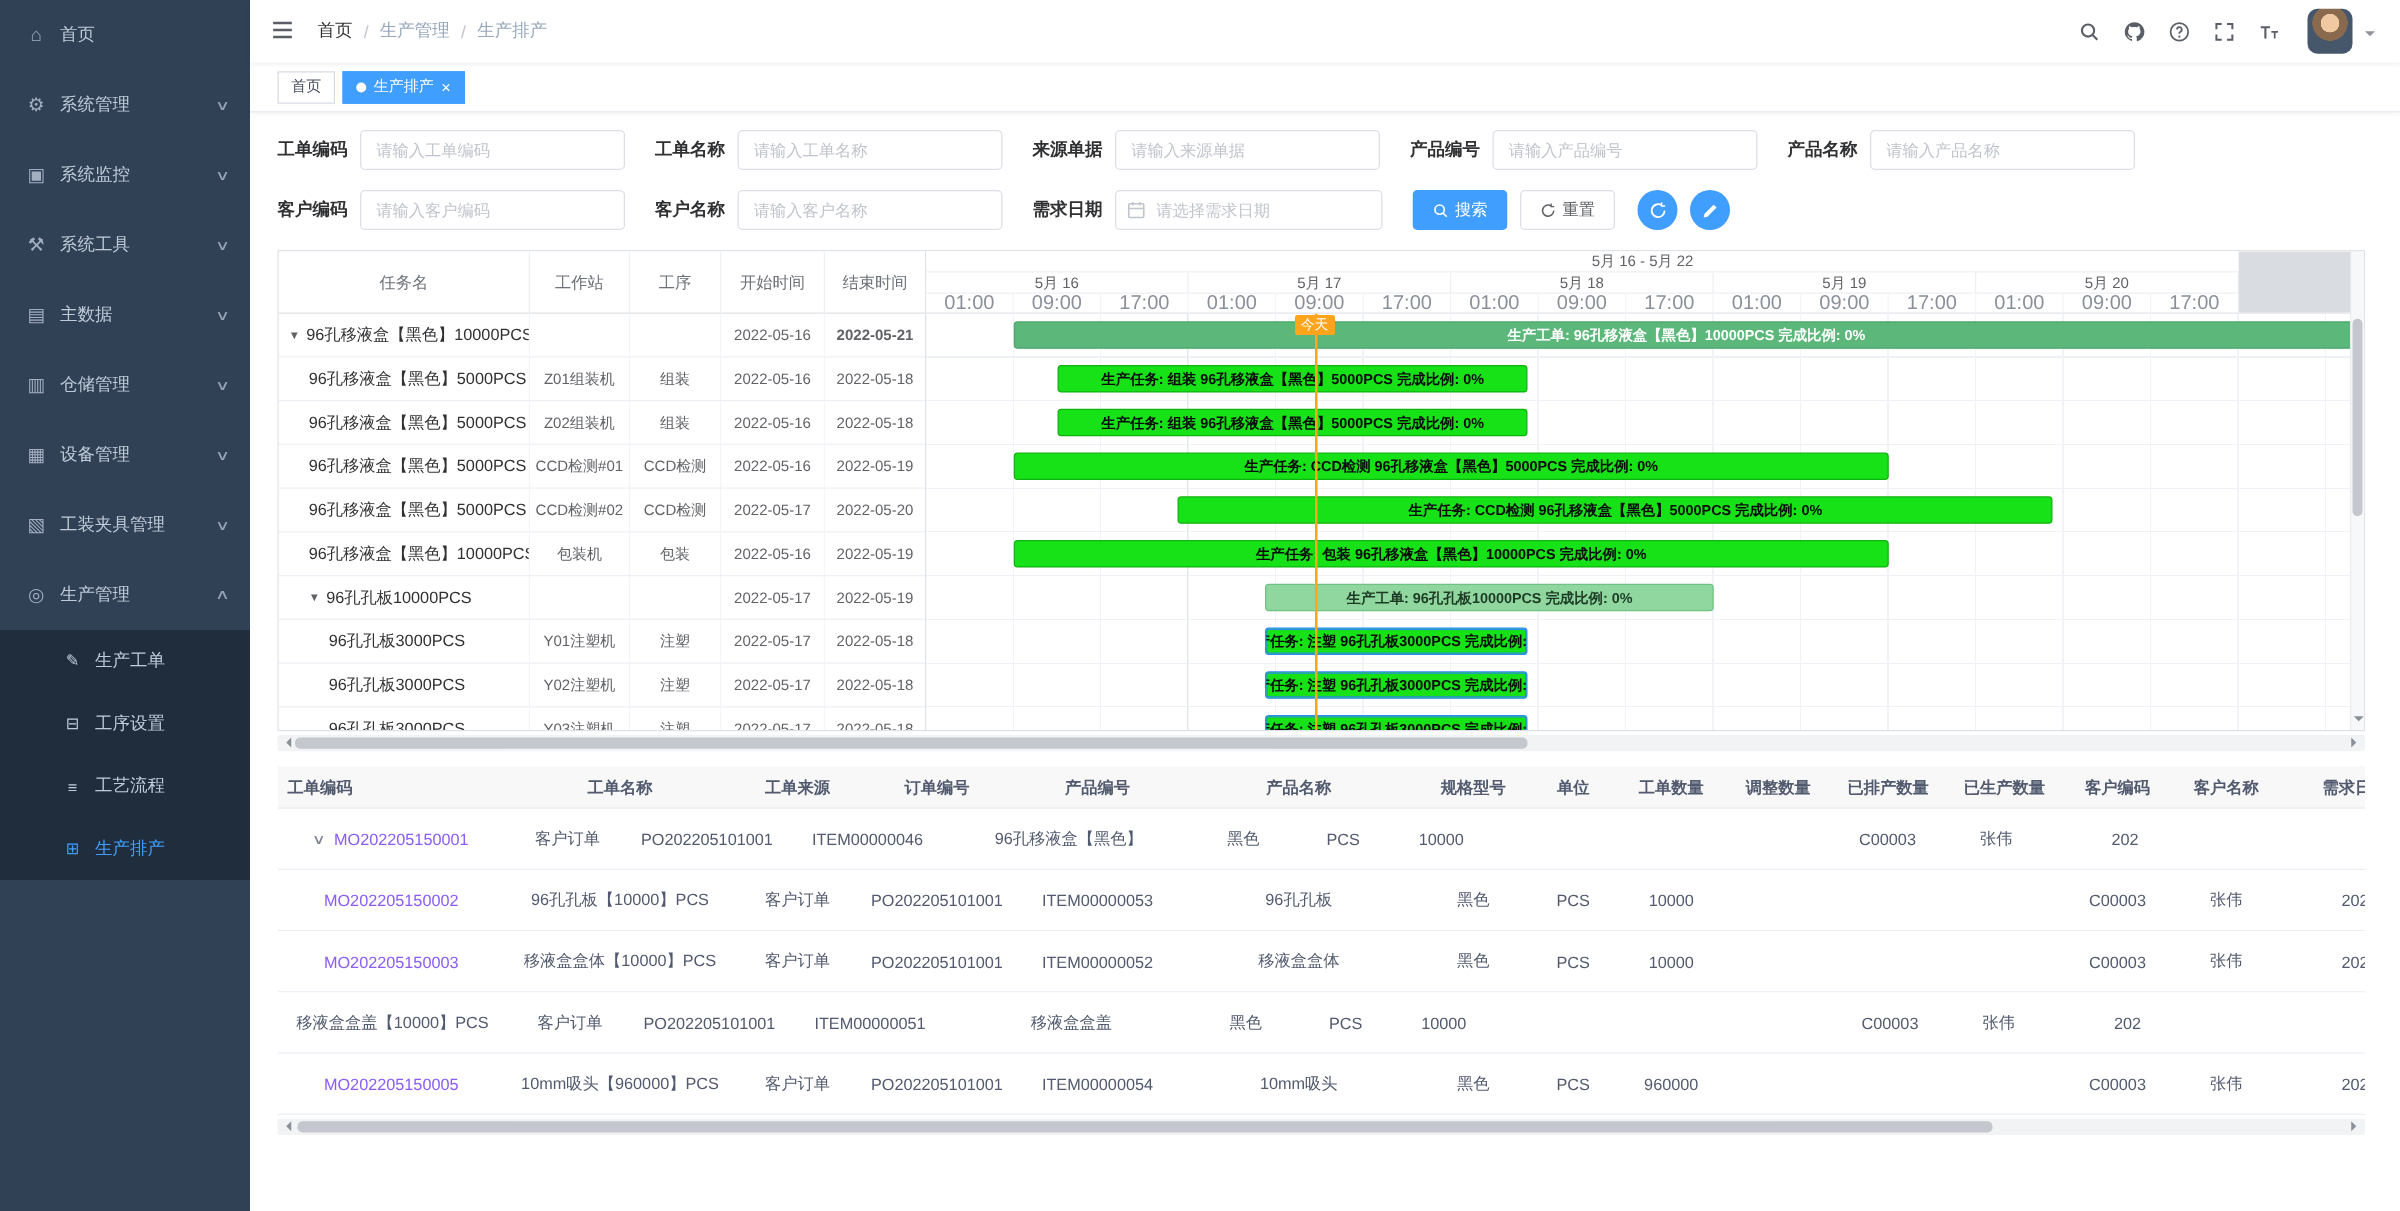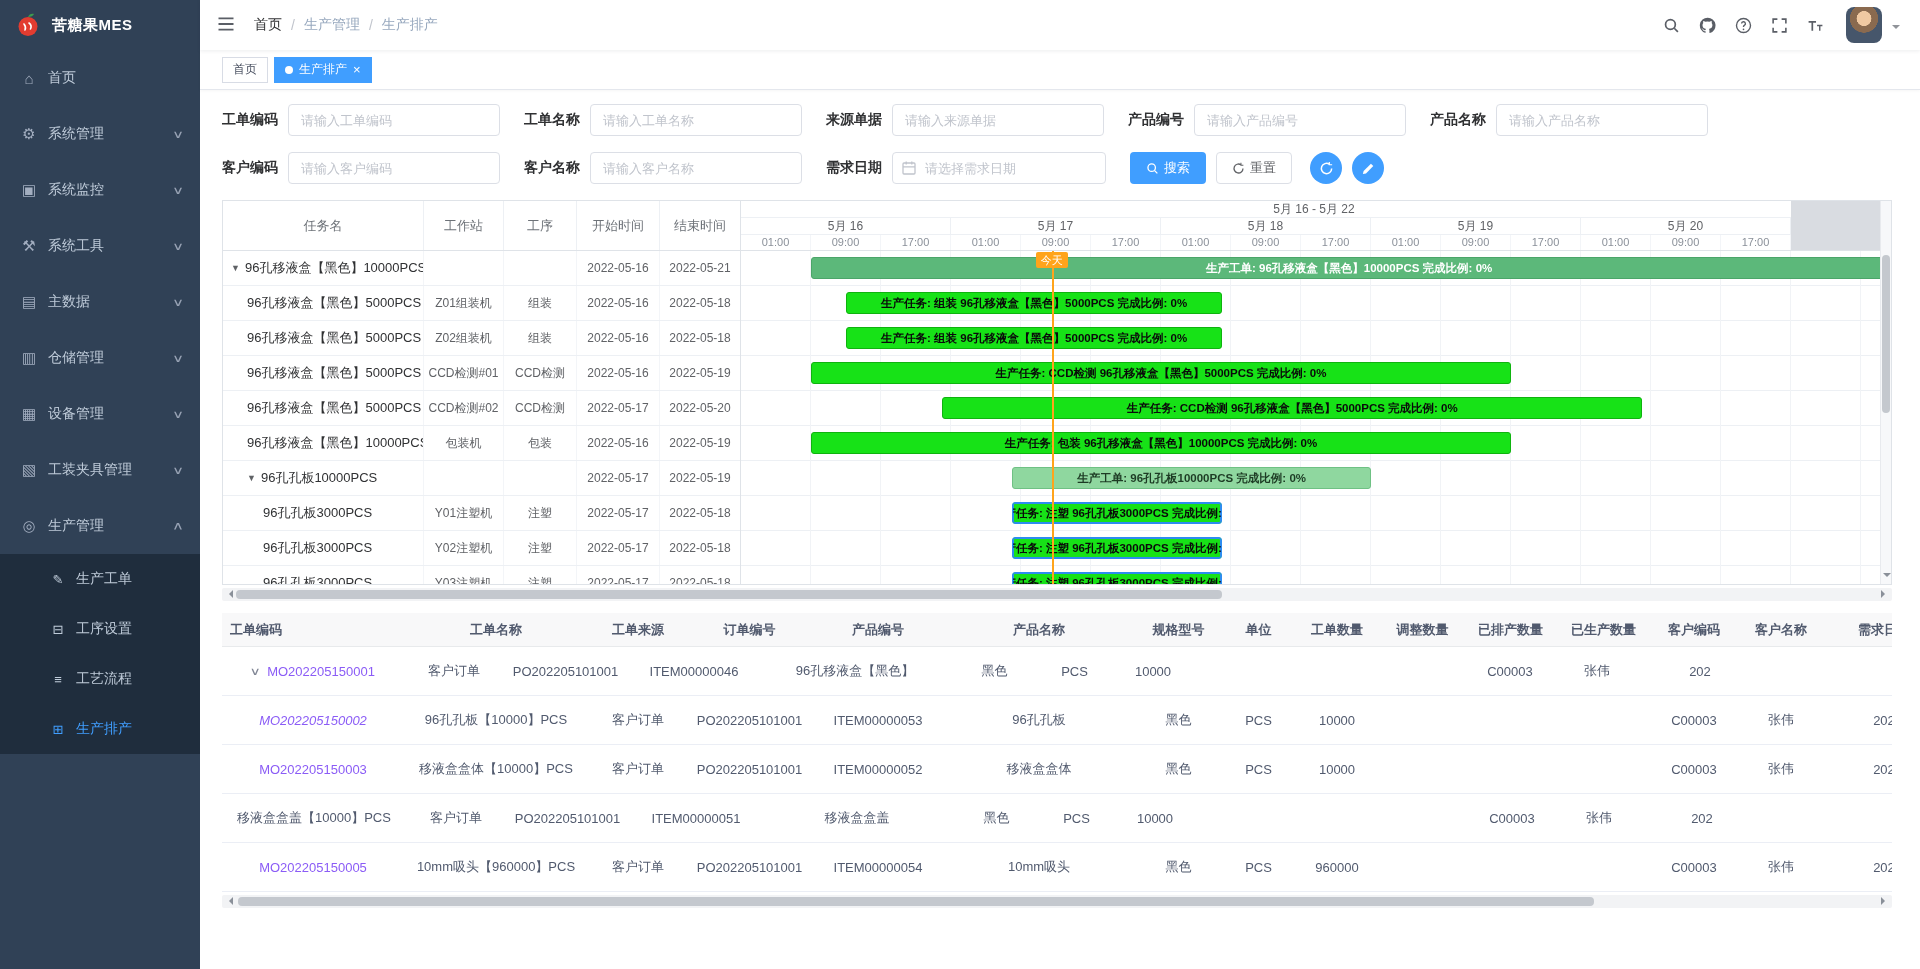--- a/index.html
+++ b/index.html
@@ -86,21 +86,21 @@
     border-right:1px solid #f3f5f8;overflow:hidden;white-space:nowrap;flex:none}
   .gl-cell.name{justify-content:flex-start;font-size:13px;color:#303133}
   .gl-arrow{font-size:9px;color:#606266;margin-right:5px;flex:none;cursor:pointer}
 
   .g-right{flex:1;position:relative;overflow:hidden}
   .gr-head{height:50px;width:1146px;border-bottom:1px solid #dfe3e8;position:relative;background:#fff}
   .gr-week{height:17px;line-height:17px;width:1146px;text-align:center;font-size:12px;color:#606266;border-bottom:1px solid #edf0f4}
   .gr-days{height:17px;display:flex;border-bottom:1px solid #edf0f4;width:1146px}
   .gr-day{width:210px;flex:none;text-align:center;line-height:16px;font-size:12px;color:#606266;border-right:1px solid #edf0f4}
   .gr-hours{height:15px;display:flex;width:1146px}
-  .gr-hour{width:70px;flex:none;text-align:center;line-height:15px;font-size:11px;color:#8a9099;border-right:1px solid #f3f5f8}
+  .gr-hour{width:70px;flex:none;text-align:center;line-height:15px;font-size:16px;color:#8a9099;border-right:1px solid #f3f5f8}
   .gr-filler{position:absolute;top:0;right:0;width:96px;height:49px;background:#d9dce1}
   .gr-body{position:relative;height:333px;width:1146px;
     background-image:
       repeating-linear-gradient(to right,transparent 0 69px,#f1f3f6 69px 70px),
       repeating-linear-gradient(to right,transparent 0 209px,#e4e8ec 209px 210px),
       repeating-linear-gradient(to bottom,transparent 0 34px,#edf0f4 34px 35px)}
   .g-bar{position:absolute;height:22px;border-radius:3px;display:flex;align-items:center;justify-content:center;
     font-size:11.5px;font-weight:700;white-space:nowrap;overflow:hidden;cursor:pointer;padding:0 4px;z-index:2}
   .g-bar.order{background:#5cb87a;border:1px solid #4ba569;color:#fff}
   .g-bar.order.light{background:#8fd79f;border-color:#6fc184;color:#1d3b24}
@@ -132,30 +132,20 @@
   .t-cell{flex:none;display:flex;align-items:center;justify-content:center;font-size:13px;color:#515a6e;
     overflow:hidden;white-space:nowrap;padding:0 4px}
   .t-link{color:#8b5cf6;cursor:pointer}
   .t-expand{color:#808695;font-size:11px;margin-right:8px;cursor:pointer;transform:scaleX(1.4)}
 </style>
 </head>
 <body>
 
 <div class="app">
   <aside class="sidebar">
-    <div class="logo">
-      <span class="logo-icon">
-        <svg viewBox="0 0 28 28">
-            <circle cx="14" cy="15.5" r="9.5" fill="#e23c30"></circle>
-          <path d="M14 6c1-3 4-4 6-3-1 2-3 3-6 3z" fill="#3d9b4f"></path>
-          <path d="M10 13c1.5 2 2 4 1 6M15 12c2 1.5 2.5 4 1.5 6" stroke="#fff" stroke-width="1.6" fill="none" stroke-linecap="round"></path>
-          </svg>
-      </span>
-      <span class="logo-title">苦糖果MES</span>
-    </div>
     <nav class="menu">
         <div class="menu-item">
           <span class="mi-icon">⌂</span>
           <span class="mi-label">首页</span>
         </div>
         <div class="menu-item">
           <span class="mi-icon">⚙</span>
           <span class="mi-label">系统管理</span>
           <span class="mi-caret">∨</span>
         </div>
@@ -371,21 +361,21 @@
             </div>
           <div class="gl-body">
               <div class="gl-row">
                 <div class="gl-cell name" style="width: 201px; padding-left: 8px;">
                   <span class="gl-arrow">▼</span>
                   <span>96孔移液盒【黑色】10000PCS</span>
                 </div>
                 <div class="gl-cell" style="width: 80px;"></div>
                 <div class="gl-cell" style="width: 73px;"></div>
                 <div class="gl-cell" style="width: 83px;">2022-05-16</div>
-                <div class="gl-cell" style="width: 81px;">2022-05-21</div>
+                <div class="gl-cell" style="width: 81px; font-weight: bold;">2022-05-21</div>
               </div>
               <div class="gl-row">
                 <div class="gl-cell name" style="width: 201px; padding-left: 24px;">
                   <span>96孔移液盒【黑色】5000PCS</span>
                 </div>
                 <div class="gl-cell" style="width: 80px;">Z01组装机</div>
                 <div class="gl-cell" style="width: 73px;">组装</div>
                 <div class="gl-cell" style="width: 83px;">2022-05-16</div>
                 <div class="gl-cell" style="width: 81px;">2022-05-18</div>
               </div>
@@ -552,21 +542,21 @@
               <div class="t-cell" style="width: 69px;">PCS</div>
               <div class="t-cell" style="width: 88px;">10000</div>
               <div class="t-cell" style="width: 83px;"></div>
               <div class="t-cell" style="width: 93px;"></div>
               <div class="t-cell" style="width: 93px;"></div>
               <div class="t-cell" style="width: 88px;">C00003</div>
               <div class="t-cell" style="width: 86px;">张伟</div>
               <div class="t-cell" style="width: 120px;">202</div>
             </div>
             <div class="t-row">
-              <div class="t-cell" style="width: 182px; font-style: italic;">
+              <div class="t-cell" style="width: 182px;">
                 <span class="t-link">MO202205150002</span>
               </div>
               <div class="t-cell" style="width: 184px;">96孔孔板【10000】PCS</div>
               <div class="t-cell" style="width: 100px;">客户订单</div>
               <div class="t-cell" style="width: 123px;">PO202205101001</div>
               <div class="t-cell" style="width: 134px;">ITEM00000053</div>
               <div class="t-cell" style="width: 188px;">96孔孔板</div>
               <div class="t-cell" style="width: 91px;">黑色</div>
               <div class="t-cell" style="width: 69px;">PCS</div>
               <div class="t-cell" style="width: 88px;">10000</div>

